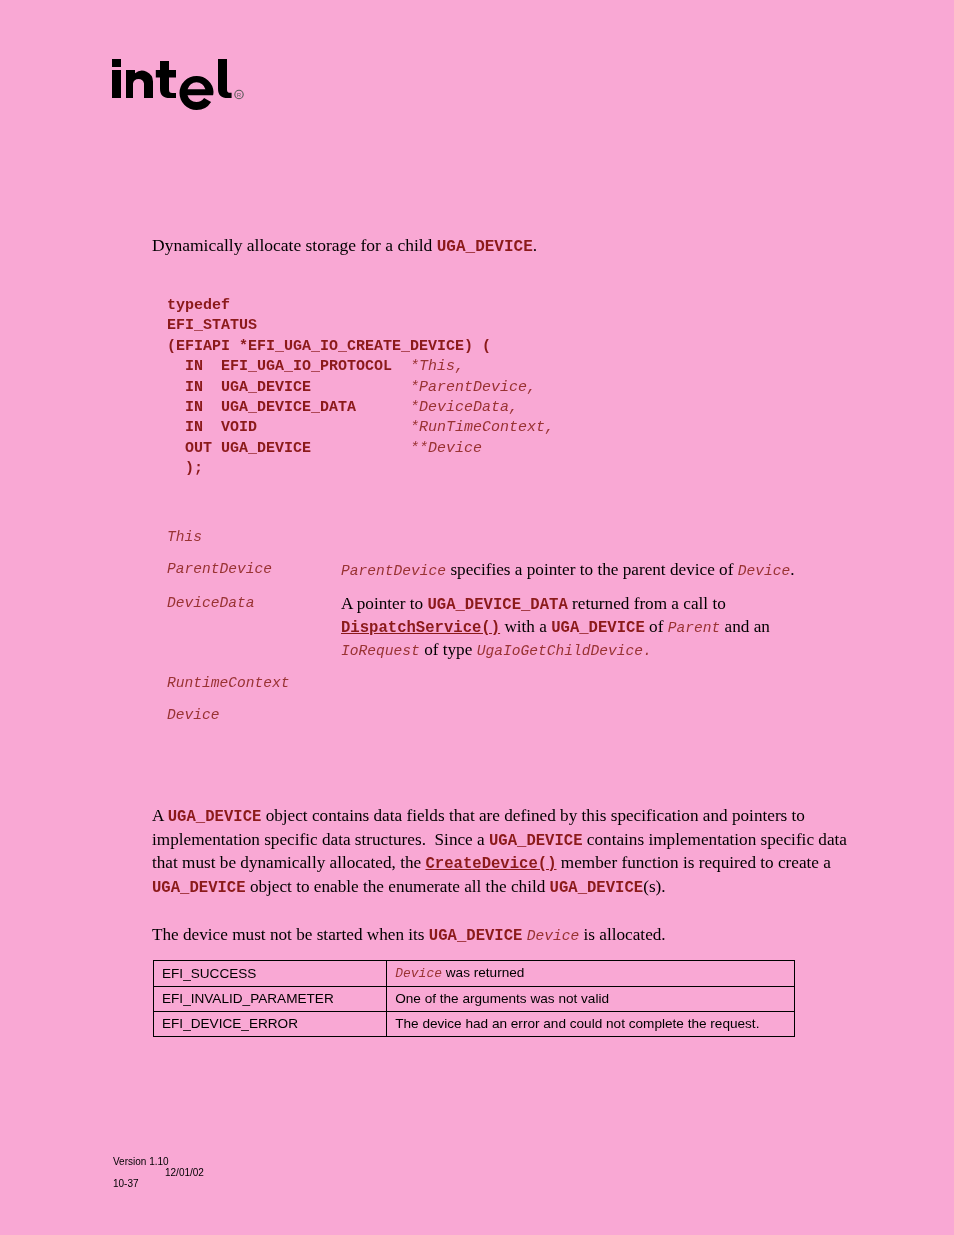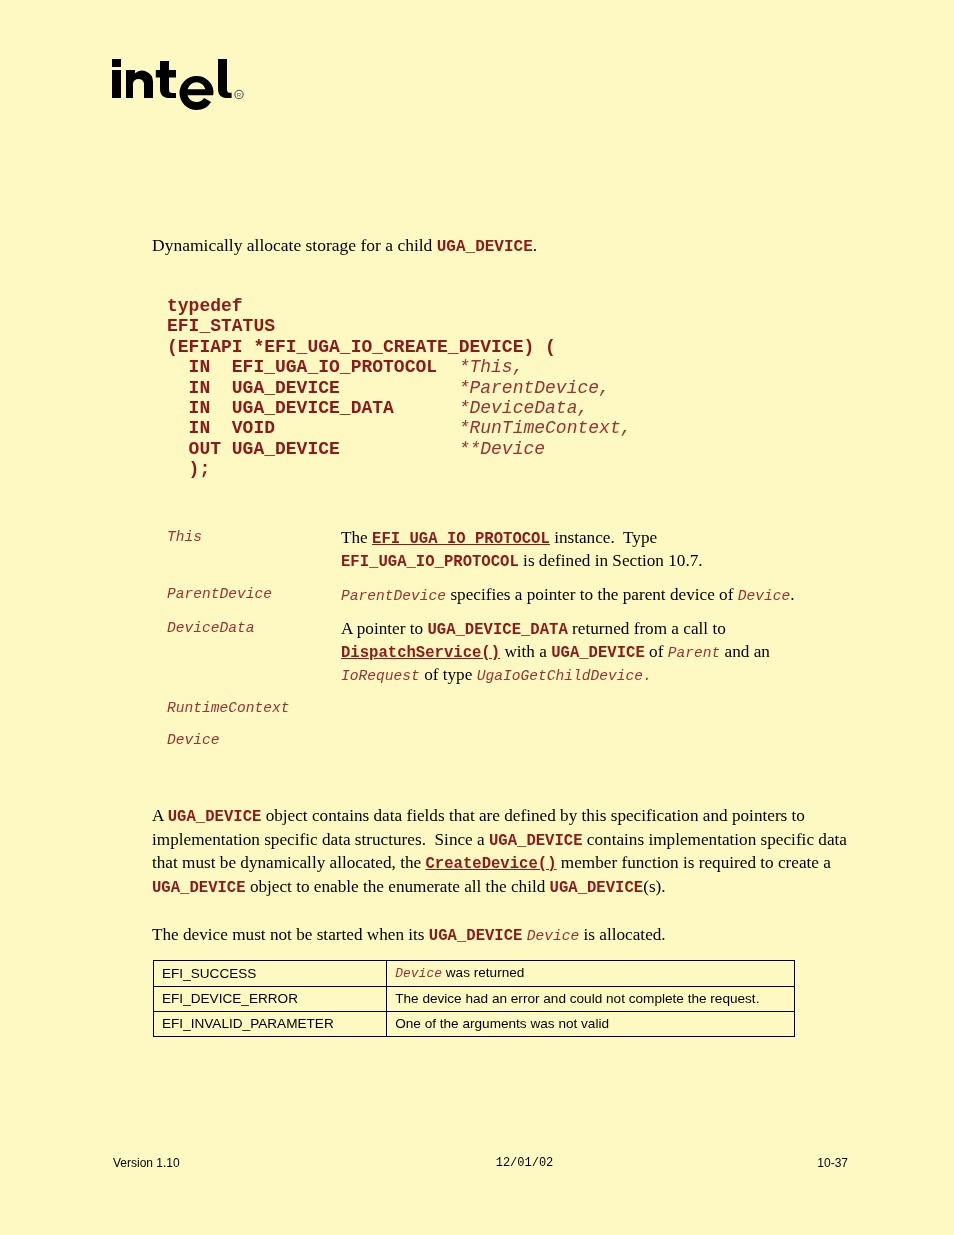--- a/index.html
+++ b/index.html
@@ -4,21 +4,21 @@
 <style>
   html, body {
     margin: 0;
     padding: 0;
     background: #ffffff;
   }
   .page {
     position: relative;
     width: 954px;
     height: 1235px;
-    background: #fef9c3;
+    background: #f9a8d4;
     font-family: "Liberation Serif", "DejaVu Serif", serif;
     color: #000000;
     overflow: hidden;
   }
 
   
   .logo {
     position: absolute;
     left: 110px;
     top: 52px;
@@ -53,21 +53,21 @@
     white-space: nowrap;
   }
   .intro .code { font-size: 16px; }
 
   
   .codeblock {
     position: absolute;
     left: 167px;
     top: 296px;
     font-family: "Liberation Mono", "DejaVu Sans Mono", monospace;
-    font-size: 18px;
+    font-size: 15px;
     line-height: 20.4px;
     color: #8B1A1A;
     font-weight: bold;
     white-space: pre;
   }
   .codeblock .arg {
     font-style: italic;
     font-weight: normal;
     color: #993333;
   }
@@ -137,24 +137,25 @@
 
   
   .footer {
     position: absolute;
     left: 113px;
     top: 1156px;
     width: 735px;
     display: flex;
     justify-content: space-between;
     font-family: "Liberation Sans", "DejaVu Sans", sans-serif;
-    font-size: 12px;
+    font-size: 10px;
     color: #000000;
-  }
-  .footer .f-center { margin-left: 52px; font-family: Liberation Mono, monospace; }
+    flex-direction: column;
+  }
+  .footer .f-center { margin-left: 52px; }
 </style>
 </head>
 <body>
 
 <div class="page">
 
   <div class="logo">
     <svg width="180" height="62" viewBox="0 0 180 62" xmlns="http://www.w3.org/2000/svg" aria-hidden="true">
       <g fill="#000000">
 
@@ -179,21 +180,20 @@
 
   <div class="intro">
     <span>Dynamically allocate storage for a child </span><span class="code">UGA_DEVICE</span><span>.</span>
   </div>
 
   <div class="codeblock" id="code-block"><div><span>typedef</span></div><div><span>EFI_STATUS</span></div><div><span>(EFIAPI *EFI_UGA_IO_CREATE_DEVICE) (</span></div><div><span>  IN  EFI_UGA_IO_PROTOCOL  </span><span class="arg">*This,</span></div><div><span>  IN  UGA_DEVICE           </span><span class="arg">*ParentDevice,</span></div><div><span>  IN  UGA_DEVICE_DATA      </span><span class="arg">*DeviceData,</span></div><div><span>  IN  VOID                 </span><span class="arg">*RunTimeContext,</span></div><div><span>  OUT UGA_DEVICE           </span><span class="arg">**Device</span></div><div><span>  );</span></div></div>
 
   <div class="params" id="params-list">
       <div class="prow">
         <div class="pname">This</div>
-        <div class="pdesc">The <span class="code link">EFI_UGA_IO_PROTOCOL</span> instance.&nbsp; Type<br><span class="code">EFI_UGA_IO_PROTOCOL</span> is defined in Section 10.7.</div>
       </div>
       <div class="prow">
         <div class="pname">ParentDevice</div>
         <div class="pdesc"><span class="code-i">ParentDevice</span> specifies a pointer to the parent device of <span class="code-i">Device</span>.</div>
       </div>
       <div class="prow">
         <div class="pname">DeviceData</div>
         <div class="pdesc">A pointer to <span class="code">UGA_DEVICE_DATA</span> returned from a call to<br><span class="code link">DispatchService()</span> with a <span class="code">UGA_DEVICE</span> of <span class="code-i">Parent</span> and an<br><span class="code-i">IoRequest</span> of type <span class="code-i">UgaIoGetChildDevice.</span></div>
       </div>
       <div class="prow">
@@ -207,26 +207,26 @@
   <div class="para" id="para-1">A <span class="code">UGA_DEVICE</span> object contains data fields that are defined by this specification and pointers to implementation specific data structures.&nbsp; Since a <span class="code">UGA_DEVICE</span> contains implementation specific data that must be dynamically allocated, the <span class="code link">CreateDevice()</span> member function is required to create a <span class="code">UGA_DEVICE</span> object to enable the enumerate all the child <span class="code">UGA_DEVICE</span>(s).</div>
   <div class="para" id="para-2">The device must not be started when its <span class="code">UGA_DEVICE</span> <span class="code-i">Device</span> is allocated.</div>
 
   <table class="status-table">
     <tbody id="status-rows">
         <tr>
           <td class="c1">EFI_SUCCESS</td>
           <td class="c2"><span class="code-i">Device</span> was returned</td>
         </tr>
         <tr>
+          <td class="c1">EFI_INVALID_PARAMETER</td>
+          <td class="c2">One of the arguments was not valid</td>
+        </tr>
+        <tr>
           <td class="c1">EFI_DEVICE_ERROR</td>
           <td class="c2">The device had an error and could not complete the request.</td>
-        </tr>
-        <tr>
-          <td class="c1">EFI_INVALID_PARAMETER</td>
-          <td class="c2">One of the arguments was not valid</td>
         </tr>
       </tbody>
   </table>
 
   <div class="footer">
     <span class="f-left">Version 1.10</span>
     <span class="f-center">12/01/02</span>
     <span class="f-right">10-37</span>
   </div>
 

